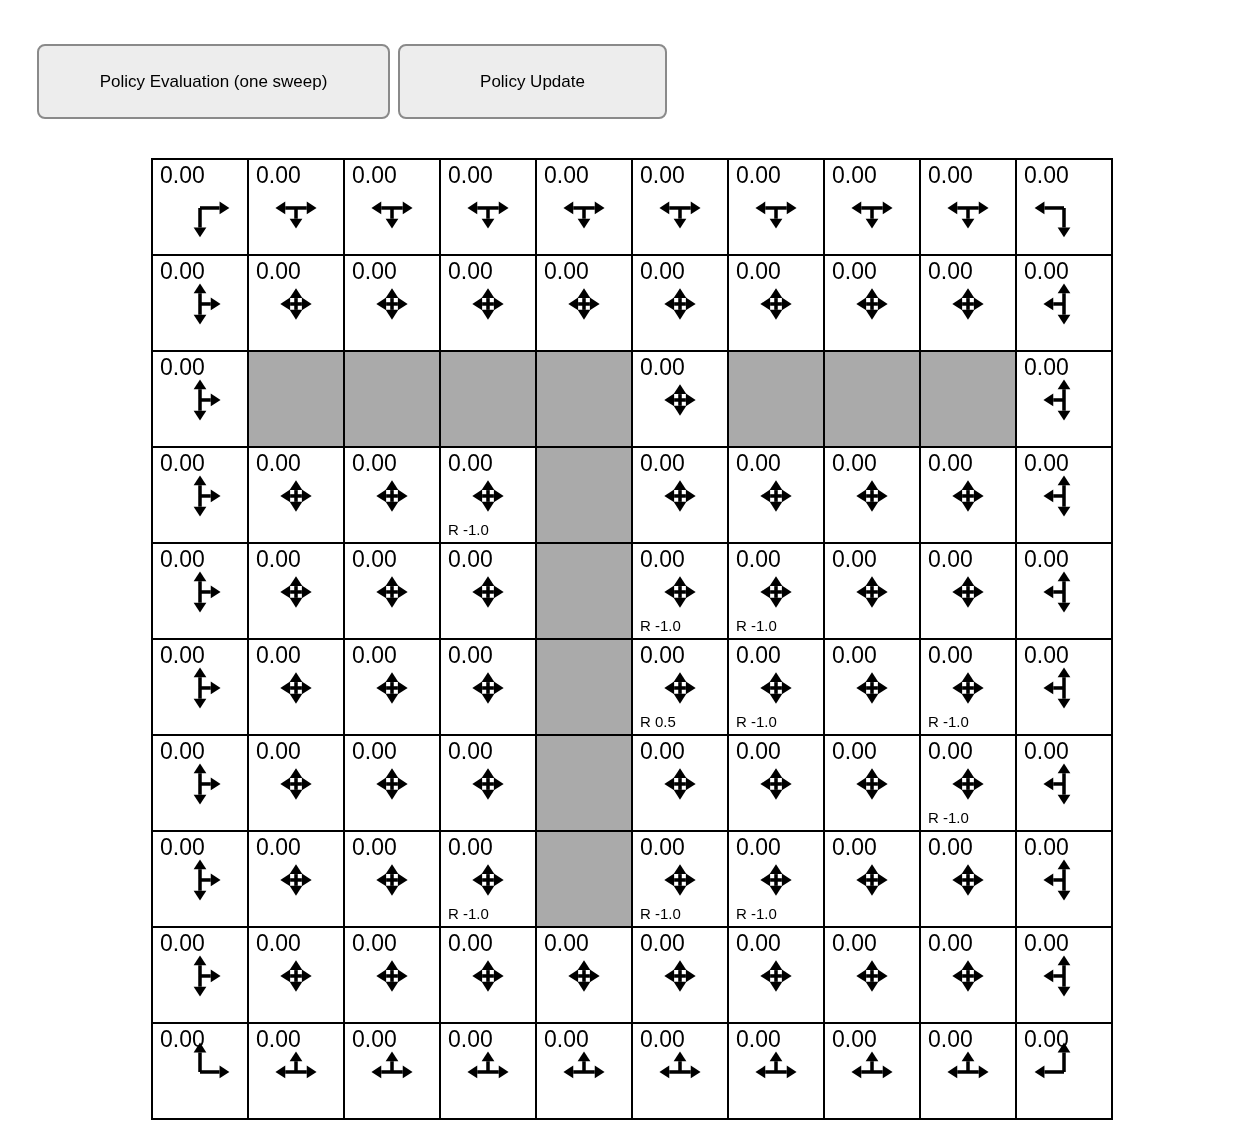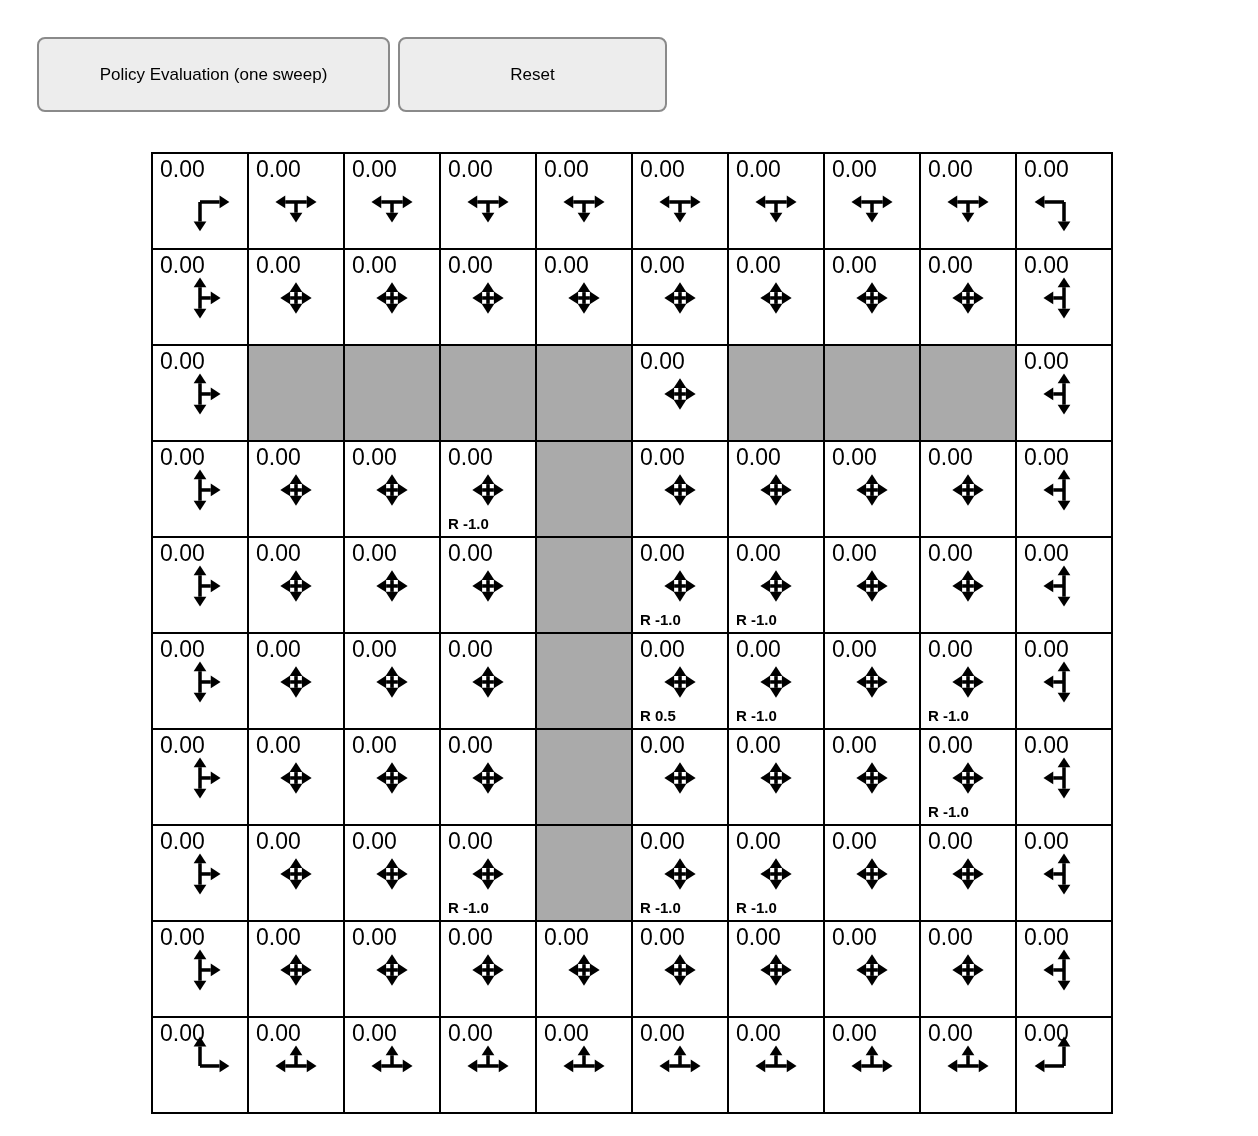--- a/index.html
+++ b/index.html
@@ -24,28 +24,29 @@
     border: 2px solid var(--btn-border, #8a8a8a);
     border-radius: 8px;
     font-family: "Liberation Sans", sans-serif;
     font-size: 17px;
     color: #000;
     cursor: pointer;
     display: flex;
     align-items: center;
     justify-content: center;
     box-sizing: border-box;
+    margin-top: 7px;
   }
   .btn.wide { width: 353px; }
   .btn.std  { width: 269px; }
 
   .grid {
     position: absolute;
     left: 151px;
-    top: 152px;
+    top: 158px;
     display: grid;
     grid-template-columns: repeat(10, 96px);
     grid-template-rows: repeat(10, 96px);
     border-top: 2px solid var(--grid-line, #000);
     border-left: 2px solid var(--grid-line, #000);
     background: #737373;
   }
   .cell {
     position: relative;
     box-sizing: border-box;
@@ -62,37 +63,36 @@
     color: #000;
     pointer-events: none;
   }
   .cell .rew {
     position: absolute;
     left: 7px;
     bottom: 4px;
     font-size: 15px;
     color: #000;
     pointer-events: none;
-    font-weight: bold;
   }
   .cell svg.arrows {
     position: absolute;
     left: 0;
     top: 0;
     width: 94px;
     height: 94px;
     pointer-events: none;
   }
 </style>
 </head>
 <body>
 
 <div class="toolbar">
   <button class="btn wide">Policy Evaluation (one sweep)</button>
-  <button class="btn std">Reset</button>
+  <button class="btn std">Policy Update</button>
 </div>
 
 <div class="grid">
     <div class="cell">
       <div class="val">0.00</div>
       <svg viewBox="0 0 96 96" class="arrows">
         <line x1="48" y1="49" x2="68" y2="49" stroke="#000000" stroke-width="3.6"></line>
         <polygon points="78,49 68,55.5 68,42.5" fill="#000000"></polygon>
         <line x1="48" y1="49" x2="48" y2="69" stroke="#000000" stroke-width="3.6"></line>
         <polygon points="48,79 41.5,69 54.5,69" fill="#000000"></polygon>

